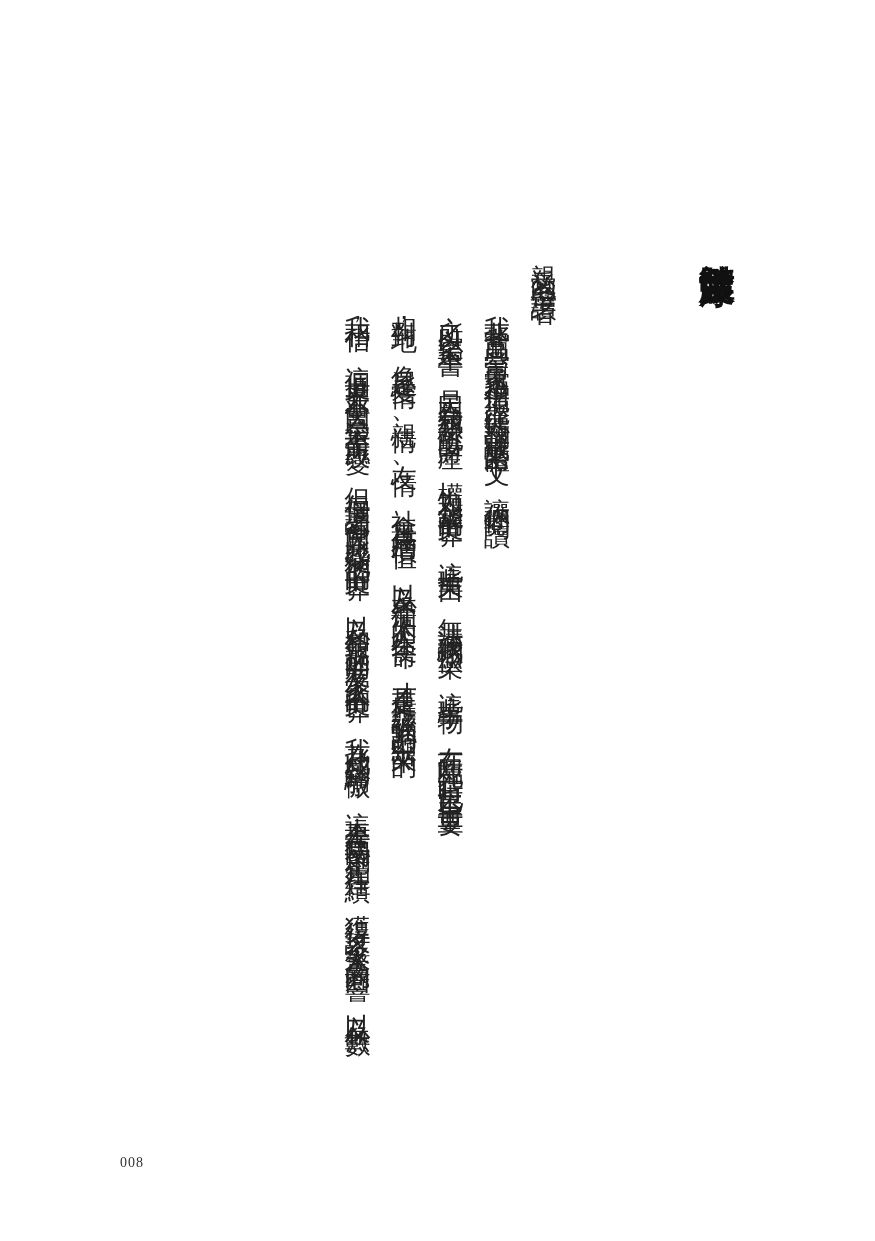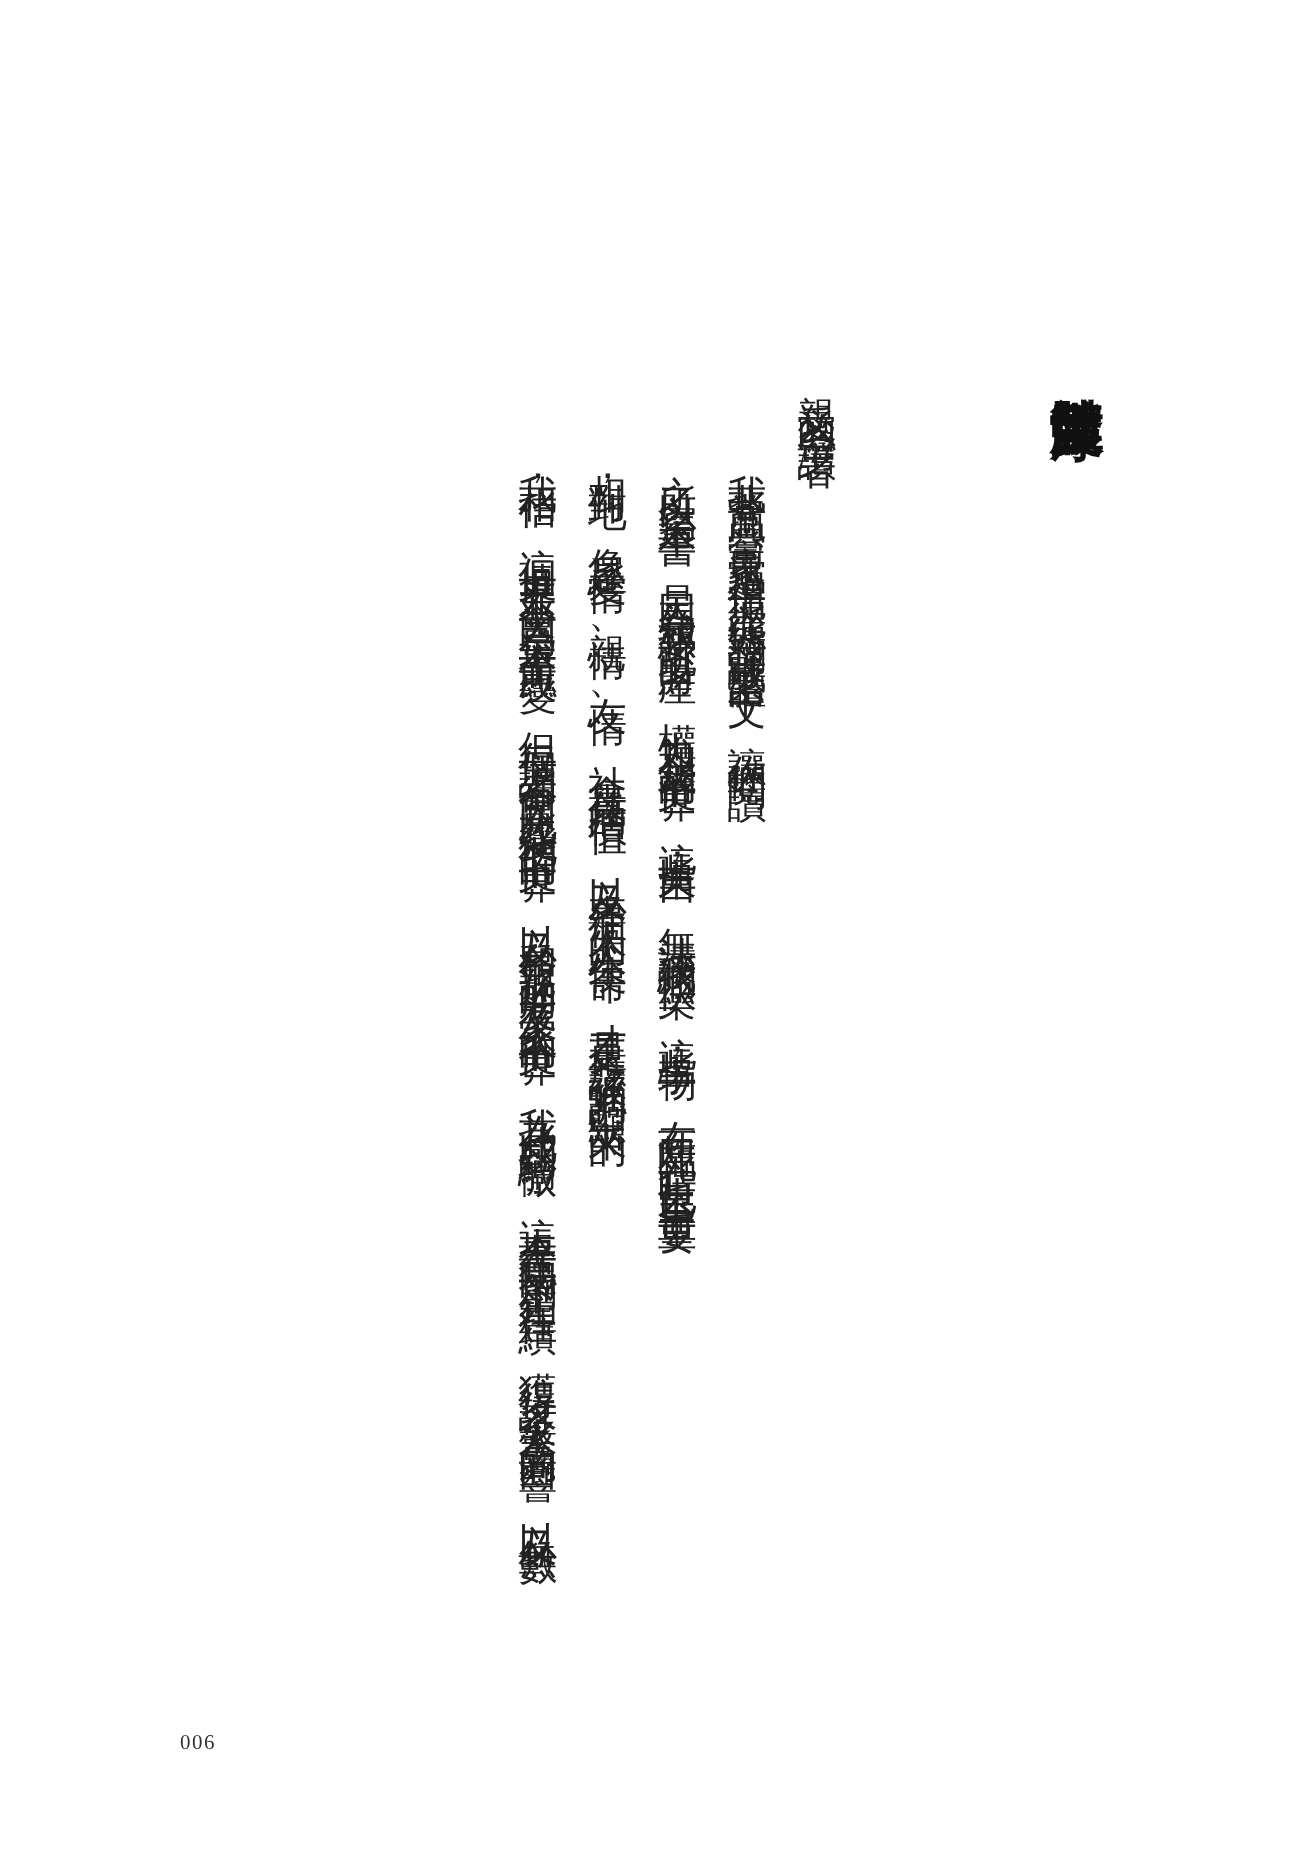--- a/index.html
+++ b/index.html
@@ -46,14 +46,14 @@
   <div class="title">繁體中文版序</div>
 
   <div class="body-text">
     <p class="para">親愛的台灣讀者：</p>
     <p class="para indent">我非常高興《當富豪遇上僧侶》能從德語翻譯成繁體中文，讓你們閱讀。</p>
     <p class="para indent">之所以寫這本書，是因為我想要跳出財產、權力和金錢的世界，這些東西，無法讓我們快樂；這些事物，在面臨死亡時也已不再重要。</p>
     <p class="para indent">相對地，像是愛情、親情、友情、社會責任的價值，以及專注個人的人生使命，才是更應該被強調凸顯出來的。</p>
     <p class="para indent">我相信，這個世界並不會因為這本書而改變，但每個讀者卻會因此改變他們的世界，以及和最親近的朋友及家人的世界。我為此感到驕傲。這本書在德國創下銷售佳績，獲得許多令人驚喜的回響，以及無數</p>
   </div>
 
-  <div class="folio">006</div>
+  <div class="folio">008</div>
 </div>
 
 </body></html>

